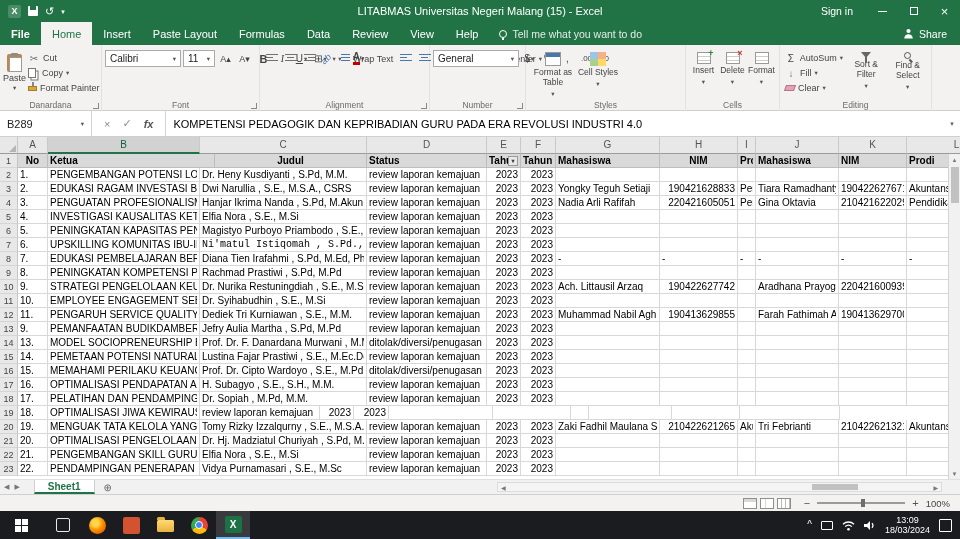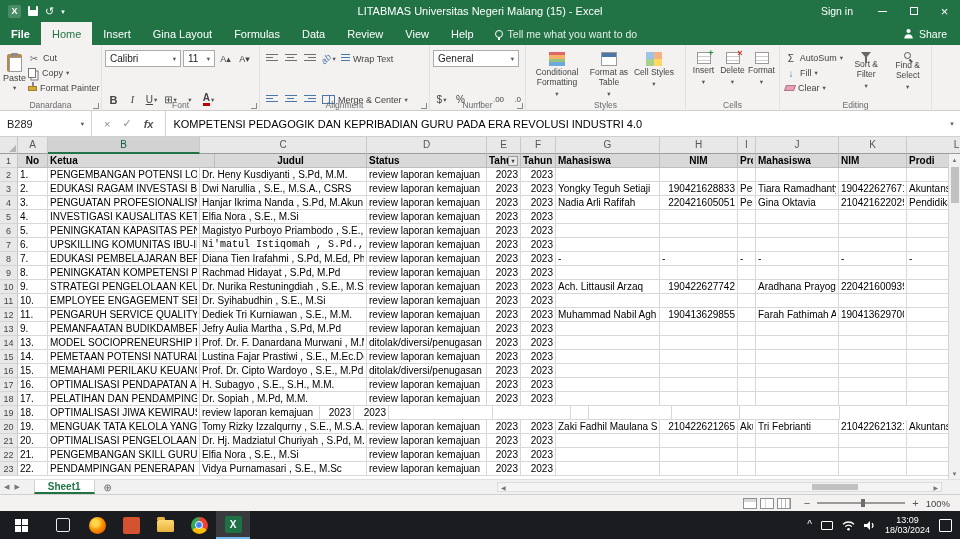--- a/index.html
+++ b/index.html
@@ -38,21 +38,21 @@
   .ribbon{height:66px;background:var(--ribbon);border-bottom:1px solid #cfcfcf;display:flex;flex:none}
   .rg{height:66px;position:relative;border-right:1px solid #e2e2e2;padding:3px 3px 13px;flex:none}
   .rg-name{position:absolute;bottom:1px;left:0;right:0;text-align:center;font-size:8.5px;color:#6a6a6a}
   .launcher{position:absolute;right:2px;bottom:2px;width:6px;height:6px;border-right:1px solid #888;border-bottom:1px solid #888}
   .rg-body{display:flex;height:50px}
   .bigbtn{width:36px;display:flex;flex-direction:column;align-items:center;justify-content:center;gap:1px;font-size:9px;color:#444}
   .dd{font-size:6.5px;color:#555}
   .minicol{display:flex;flex-direction:column;justify-content:center}
   .mini{display:flex;align-items:center;gap:3px;font-size:9px;color:#444;height:15px;white-space:nowrap;padding:0 2px}
   .mic{font-size:10px;color:#6b6b6b;width:12px;text-align:center}
-  .rcol{display:flex;flex-direction:column;justify-content:space-between;gap:20px}
+  .rcol{display:flex;justify-content:space-between;gap:2px}
   .rrow{display:flex;align-items:center;gap:2px;height:21px}
   .combo{border:1px solid #ababab;background:#fff;font-size:10px;color:#222;height:17px;display:flex;align-items:center;gap:4px;padding:0 4px;justify-content:space-between}
   .sb{min-width:17px;height:17px;display:flex;align-items:center;justify-content:center;font-size:10px;color:#444;gap:1px}
   .sb b{font-size:11px}
   .u-red{border-bottom:3px solid #c00000;line-height:1;font-weight:bold;font-size:10px;color:#444}
   .u-yel{border-bottom:3px solid #f6c84c;line-height:1}
   .fillshape{width:9px;height:7px;background:#8a8a8a;transform:skewX(-12deg)}
   .bars{width:12px;height:10px;display:flex;flex-direction:column;gap:1.5px}
   .bars i{height:1.5px;background:#4a77a8;display:block;width:100%}
   .bars.short i:nth-child(even){width:60%}
@@ -179,21 +179,21 @@
       <span class="winbtn">
           <span class="close-ic">×</span>
         </span>
     </div>
   </div>
 
   <div class="tabsrow">
     <span class="rtab file">File</span>
     <span class="rtab active">Home</span>
     <span class="rtab">Insert</span>
-    <span class="rtab">Gina Layout</span>
+    <span class="rtab">Paste Layout</span>
     <span class="rtab">Formulas</span>
     <span class="rtab">Data</span>
     <span class="rtab">Review</span>
     <span class="rtab">View</span>
     <span class="rtab">Help</span>
     <span class="tellme">
         <span class="bulb"></span>
         <span>Tell me what you want to do</span>
       </span>
     <span class="share">
@@ -365,25 +365,20 @@
           <span class="sb" style="font-size:8px">.00</span>
           <span class="sb" style="font-size:8px">.0</span>
         </div>
       </div>
       <div class="rg-name"><span>Number</span></div>
       <span class="launcher"></span>
     </div>
 
     <div class="rg" style="width:160px">
       <div class="rg-body">
-        <div class="stybtn" style="width:56px">
-          <span class="ic16 ic-cf"></span>
-          <span>Conditional Formatting</span>
-            <span class="dd">▾</span>
-        </div>
         <div class="stybtn" style="width:48px">
           <span class="ic16 ic-tbl"></span>
           <span>Format as Table</span>
             <span class="dd">▾</span>
         </div>
         <div class="stybtn" style="width:42px">
           <span class="ic16 ic-cs"></span>
           <span>Cell Styles</span>
             <span class="dd">▾</span>
         </div>
@@ -797,21 +792,21 @@
       </div>
       <div class="grow">
         <div class="rownum">9</div>
         <div class="cell" style="width: 30px;">
           <span>8.</span>
         </div>
         <div class="cell" style="width: 152px;">
           <span>PENINGKATAN KOMPETENSI PROFE</span>
         </div>
         <div class="cell" style="width: 167px;">
-          <span>Rachmad Hidayat , S.Pd, M.Pd</span>
+          <span>Rachmad Prastiwi , S.Pd, M.Pd</span>
         </div>
         <div class="cell" style="width: 120px;">
           <span>review laporan kemajuan</span>
         </div>
         <div class="cell num" style="width: 34px;">
           <span>2023</span>
         </div>
         <div class="cell num" style="width: 35px;">
           <span>2023</span>
         </div>

